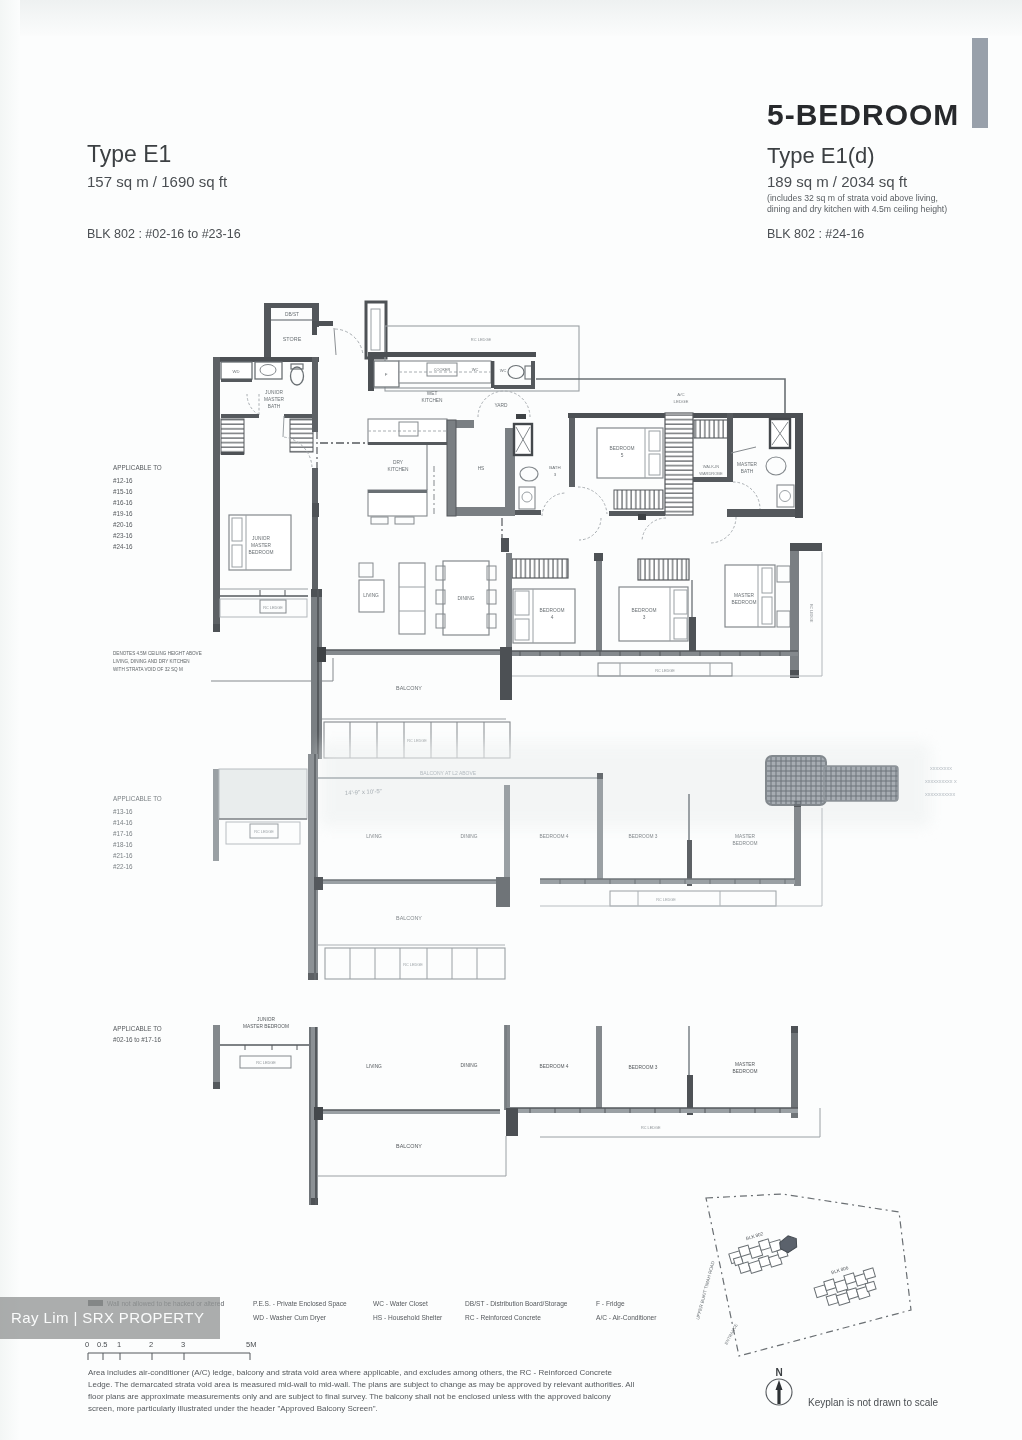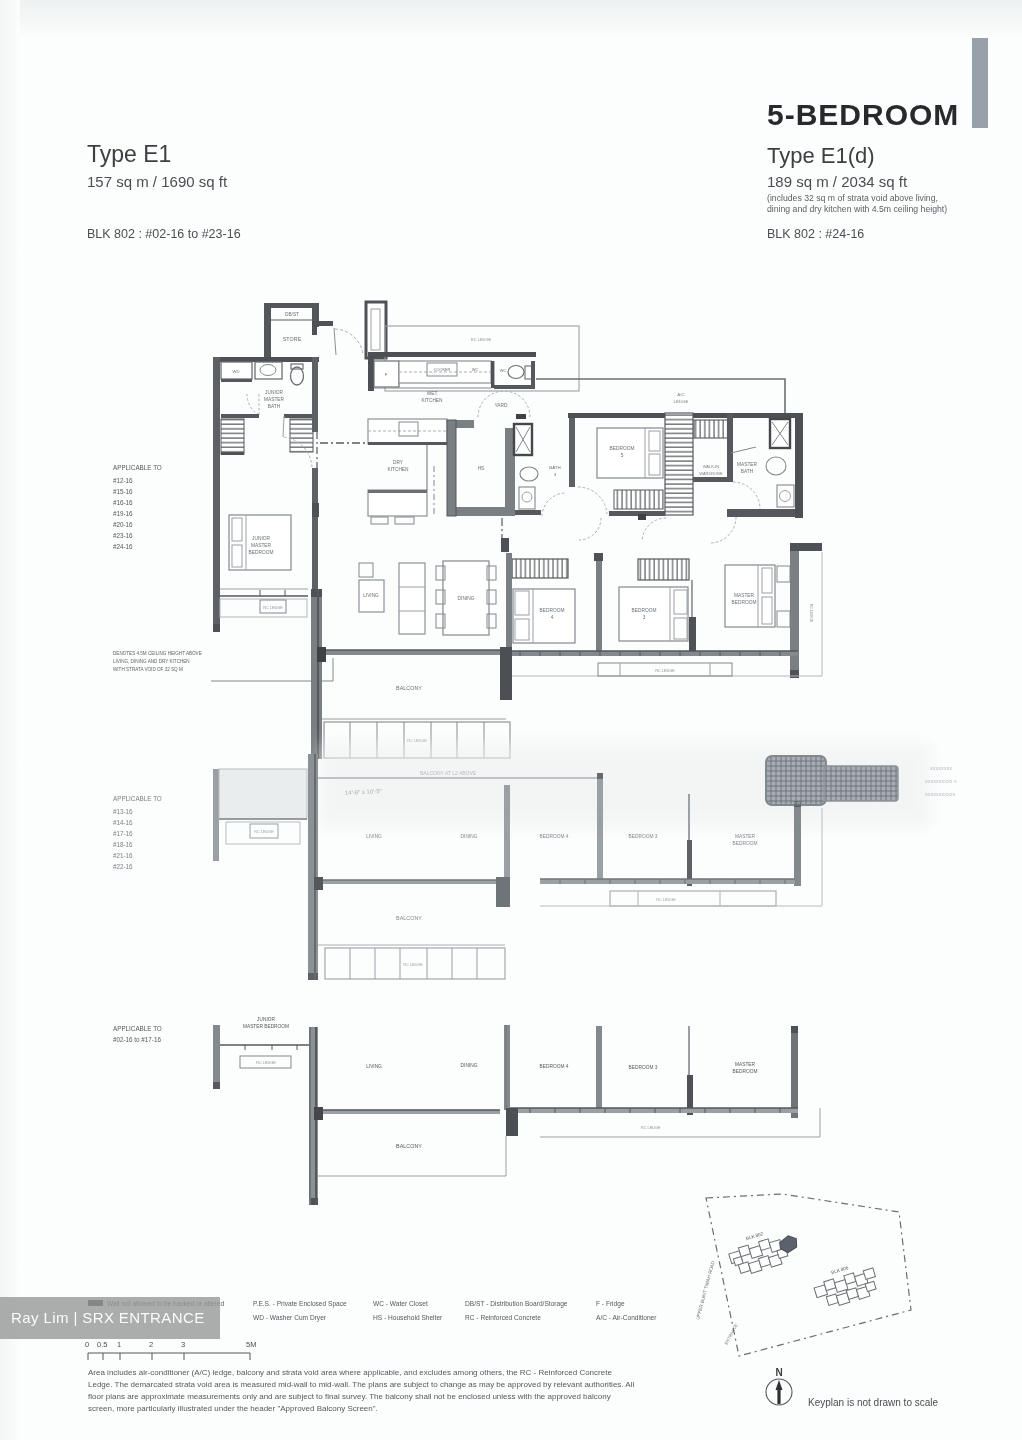--- a/index.html
+++ b/index.html
@@ -694,14 +694,14 @@
 <path d="M779,1380 L775.5,1390 L782.5,1390 Z" fill="#2e3235"></path>
 <rect x="777.4" y="1390" width="3.2" height="14" fill="#2e3235"></rect>
 
 <text x="808" y="1406" font-size="10" fill="#4a4e52">Keyplan is not drawn to scale</text>
 </g>
 
 </svg>
 
 <div style="position:absolute;left:0;top:1297px;width:220px;height:42px;background:rgba(150,152,152,0.8);"></div>
 
-<div style="position:absolute;left:11px;top:1309px;font-size:15px;color:#fafbfb;letter-spacing:.4px;">Ray Lim | SRX ENTRANCE</div>
+<div style="position:absolute;left:11px;top:1309px;font-size:15px;color:#fafbfb;letter-spacing:.4px;">Ray Lim | SRX PROPERTY</div>
 </div>
 
 </body></html>

